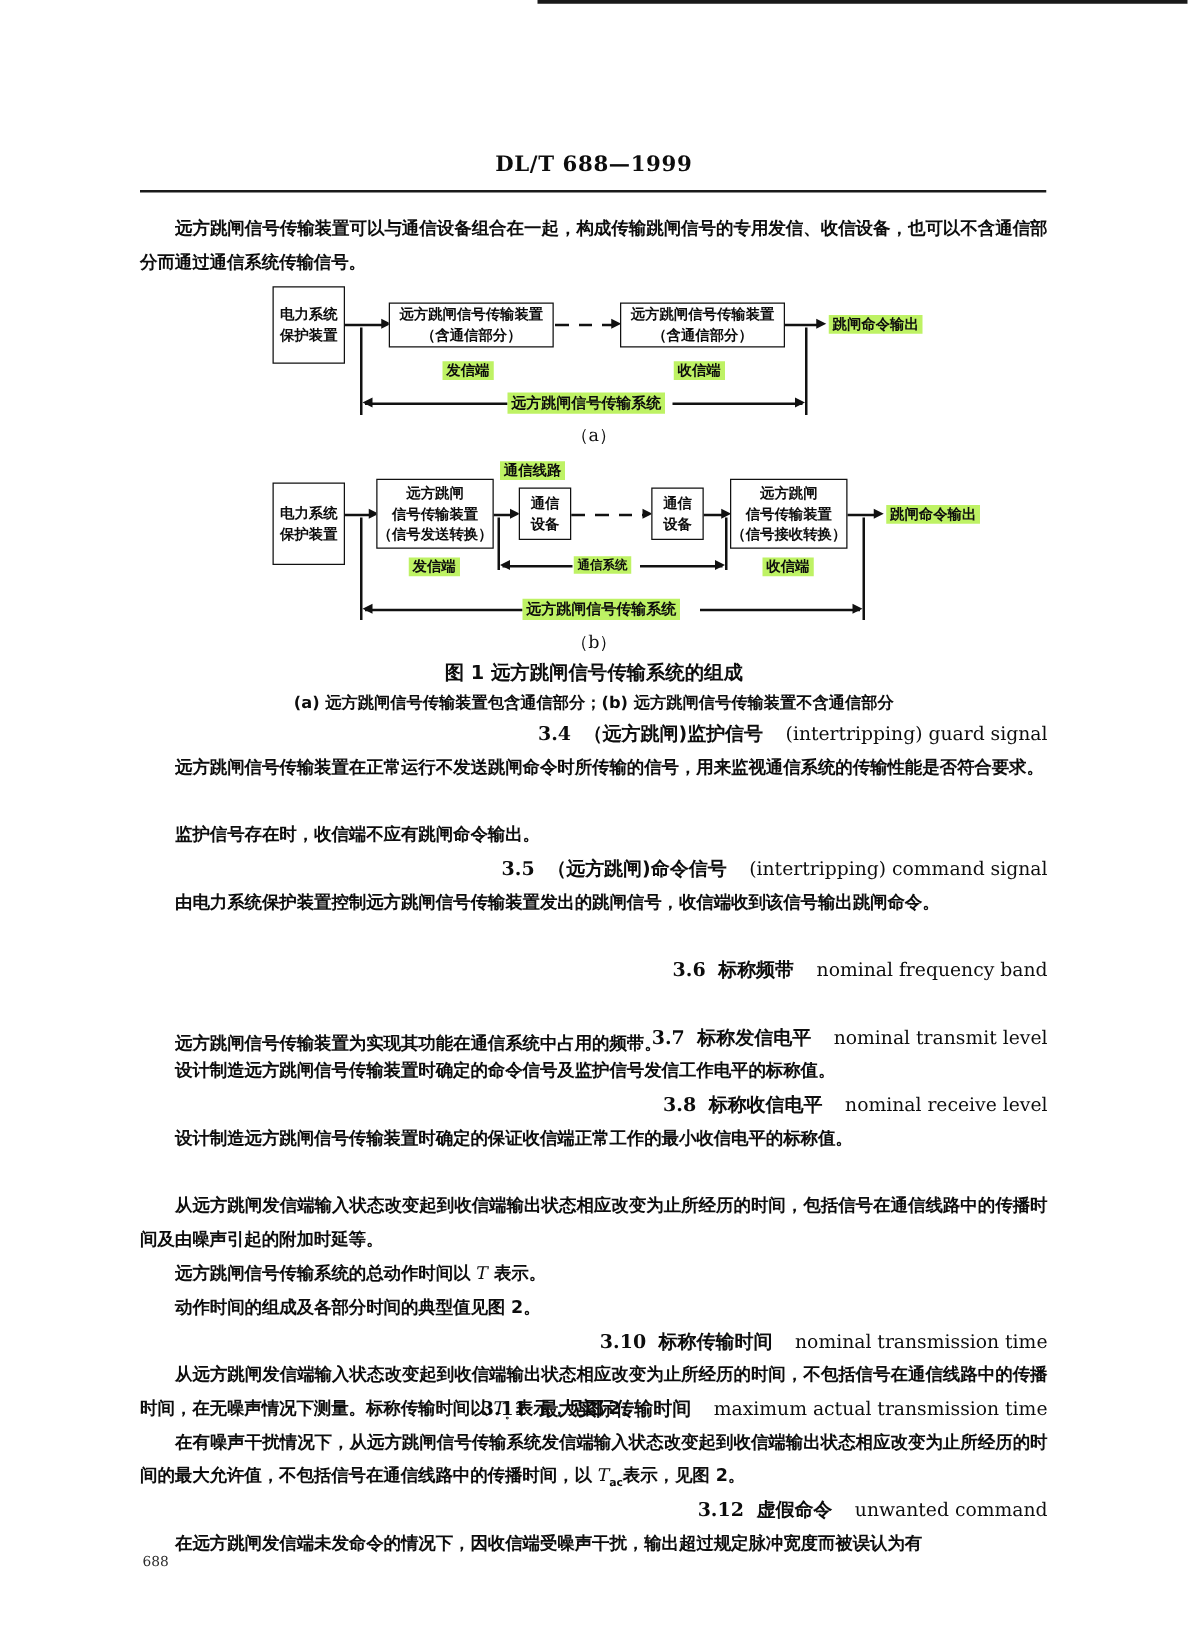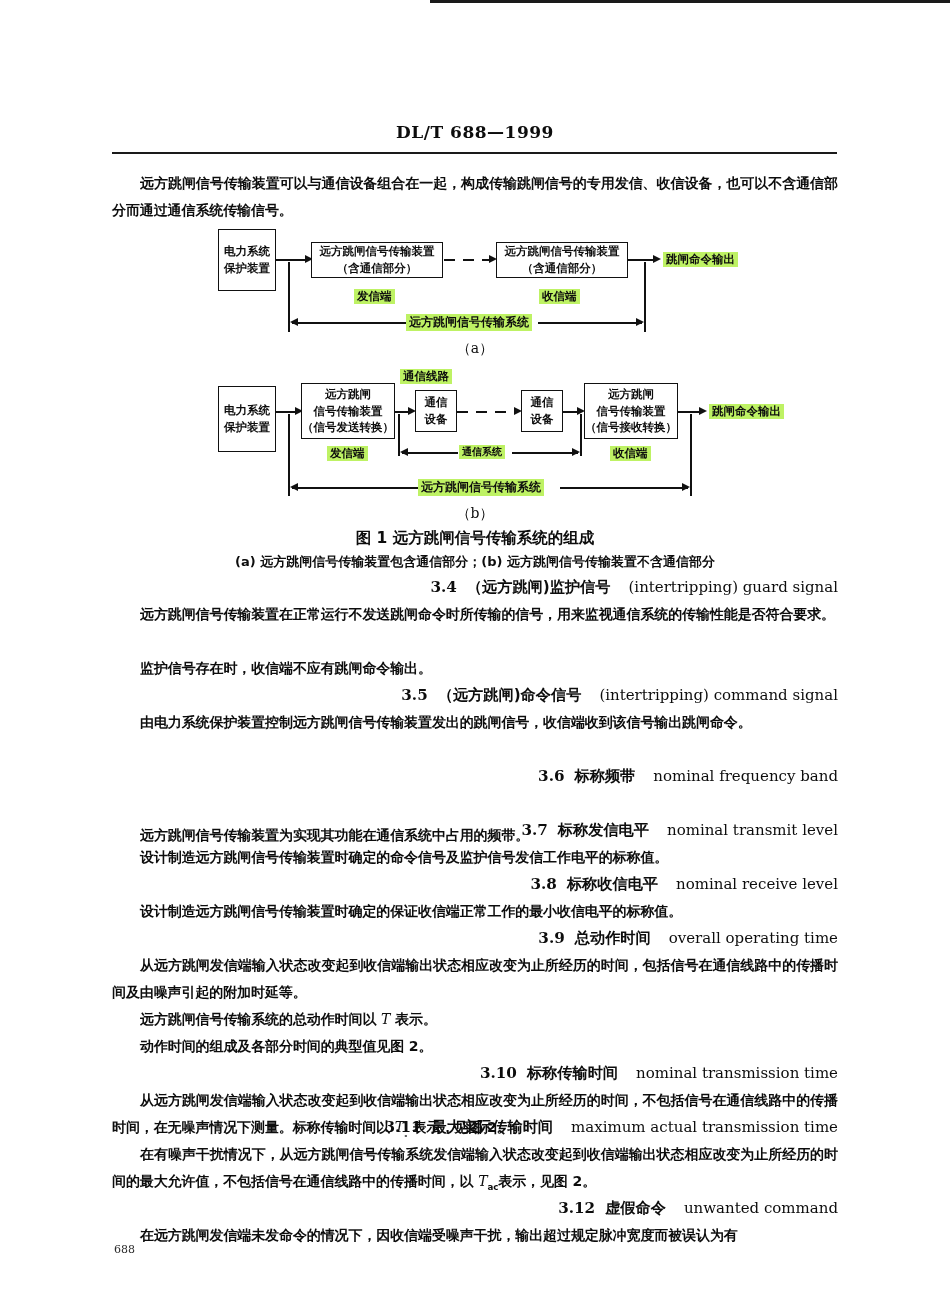--- a/index.html
+++ b/index.html
@@ -315,23 +315,20 @@
   <div class="term-line" style="top:817px;">
     <span class="num">3.7</span><span class="sp1"></span><span class="cn">标称发信电平</span><span class="sp2"></span><span class="en">nominal transmit level</span>
   </div>
   <div class="para indent" style="top:844px;">设计制造远方跳闸信号传输装置时确定的命令信号及监护信号发信工作电平的标称值。</div>
 
   <div class="term-line" style="top:871px;">
     <span class="num">3.8</span><span class="sp1"></span><span class="cn">标称收信电平</span><span class="sp2"></span><span class="en">nominal receive level</span>
   </div>
   <div class="para indent" style="top:898px;">设计制造远方跳闸信号传输装置时确定的保证收信端正常工作的最小收信电平的标称值。</div>
 
-  <div class="term-line" style="top:925px;">
-    <span class="num">3.9</span><span class="sp1"></span><span class="cn">总动作时间</span><span class="sp2"></span><span class="en">overall operating time</span>
-  </div>
   <div class="para indent" style="top:952px;">从远方跳闸发信端输入状态改变起到收信端输出状态相应改变为止所经历的时间，包括信号在通信线路中的传播时间及由噪声引起的附加时延等。</div>
   <div class="para indent" style="top:1006px;">
     远方跳闸信号传输系统的总动作时间以&nbsp;<var class="sym">T</var>&nbsp;表示。
   </div>
   <div class="para indent" style="top:1033px;">动作时间的组成及各部分时间的典型值见图 2。</div>
 
   <div class="term-line" style="top:1060px;">
     <span class="num">3.10</span><span class="sp1"></span><span class="cn">标称传输时间</span><span class="sp2"></span><span class="en">nominal transmission time</span>
   </div>
   <div class="para indent" style="top:1087px;">

